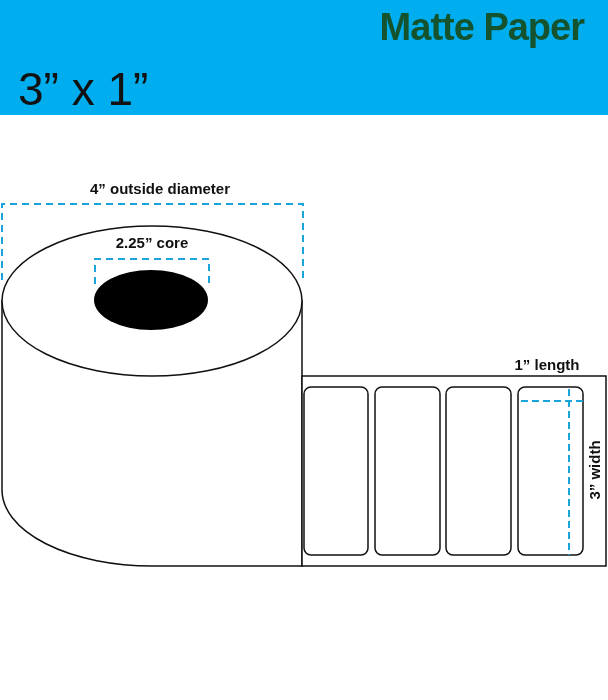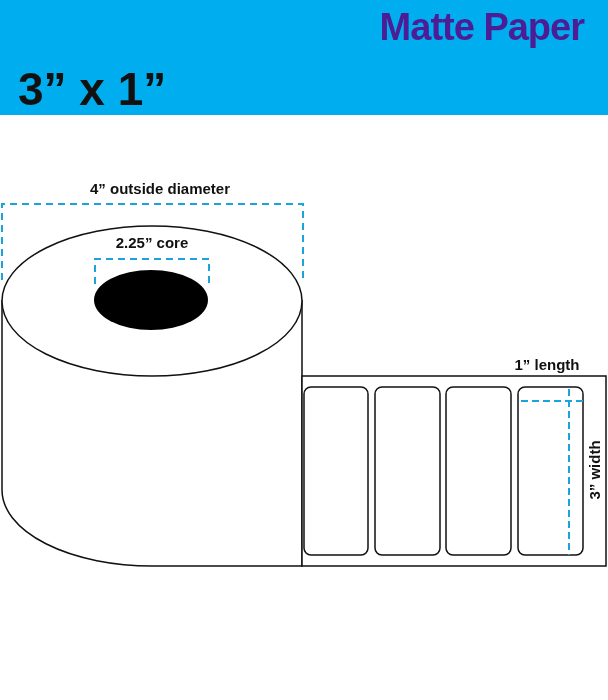--- a/index.html
+++ b/index.html
@@ -1,19 +1,19 @@
 <!DOCTYPE html>
 <html><head>
 <meta charset="utf-8">
 <style>
   html,body{margin:0;padding:0;background:#fff;}
   body{width:608px;height:700px;position:relative;overflow:hidden;font-family:"Liberation Sans","DejaVu Sans",sans-serif;}
   .banner{position:absolute;left:0;top:0;width:608px;height:115px;background:#00AEEF;}
-  .banner-title{position:absolute;right:24px;top:6px;font-size:38px;font-weight:bold;color:#4c1d95;letter-spacing:-1px;}
-  .banner-size{position:absolute;left:18px;top:62px;font-size:46px;font-weight:bold;color:#111;}
+  .banner-title{position:absolute;right:24px;top:6px;font-size:38px;font-weight:bold;color:#14532d;letter-spacing:-1px;}
+  .banner-size{position:absolute;left:18px;top:62px;font-size:46px;font-weight:normal;color:#111;}
   svg{position:absolute;left:0;top:0;}
   .lbl{font-weight:bold;fill:#111;font-family:"Liberation Sans","DejaVu Sans",sans-serif;}
 </style>
 </head>
 <body>
 
 <div class="banner">
   <div class="banner-title">Matte Paper</div>
   <div class="banner-size">3” x 1”</div>
 </div>

